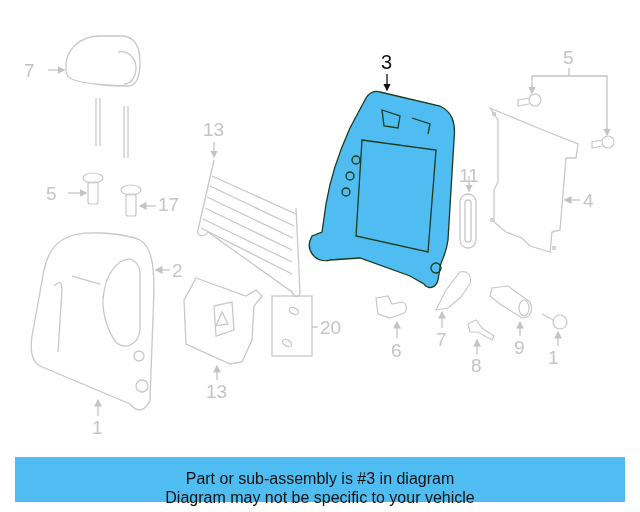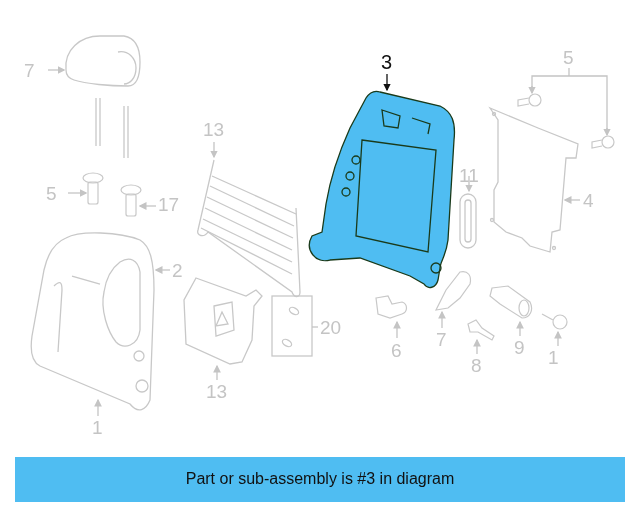--- a/index.html
+++ b/index.html
@@ -154,13 +154,14 @@
 <span class="callout" style="left:206px;top:382px">13</span>
 <span class="callout" style="left:320px;top:318px">20</span>
 <span class="callout" style="left:391px;top:341px">6</span>
 <span class="callout" style="left:436px;top:330px">7</span>
 <span class="callout" style="left:471px;top:356px">8</span>
 <span class="callout" style="left:514px;top:338px">9</span>
 <span class="callout" style="left:548px;top:348px">1</span>
 
 <div id="banner">
   <div>Part or sub-assembly is #3 in diagram</div>
+  <div>Diagram may not be specific to your vehicle</div>
 </div>
 
 </body></html>

